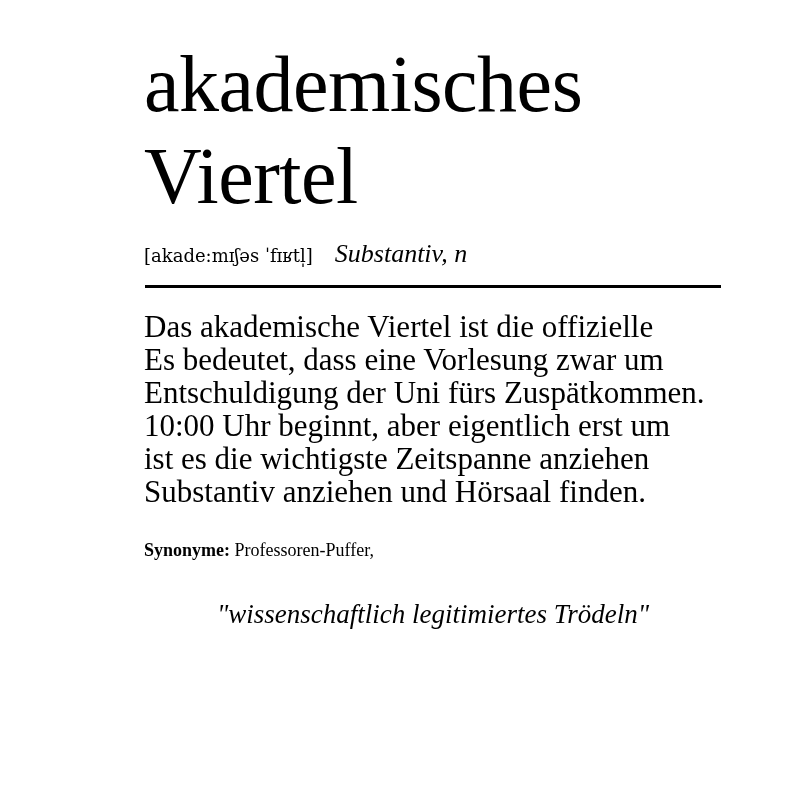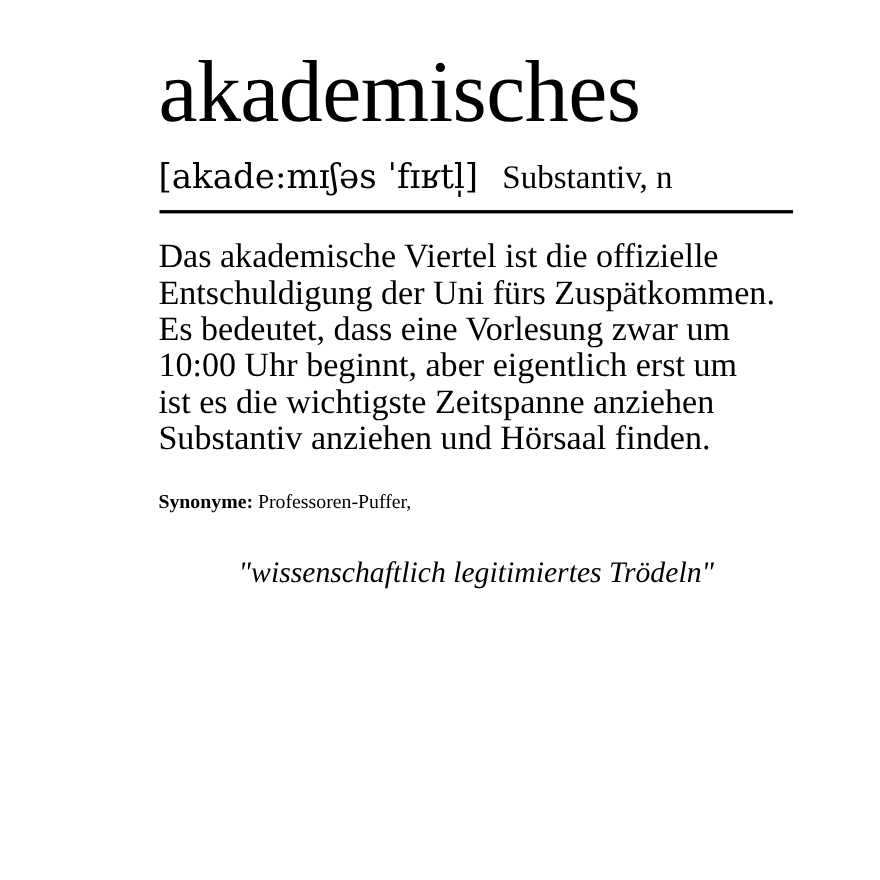--- a/index.html
+++ b/index.html
@@ -45,24 +45,25 @@
 
   
   #pron-row {
     margin-top: 14px;
     font-size: 27px;
     line-height: 34px;
     white-space: nowrap;
   }
   #ipa {
     font-family: "DejaVu Serif", "Liberation Serif", serif;
-    font-size: 31px;
+    font-size: 18px;
   }
   #pos {
-    font-size: 30px;
+    font-style: italic;
+    font-size: 26px;
     margin-left: 22px;
   }
 
   
   #divider {
     margin-top: 12px;
     width: 576px;
     height: 0;
     border: 0;
     border-top: 3px solid #000000;
@@ -104,32 +105,33 @@
   }
 </style>
 </head>
 <body>
 
 <div id="card">
   <div class="content">
 
     <h1 id="headword">
       <span class="hw-line">akademisches</span>
+      <span class="hw-line">Viertel</span>
     </h1>
 
     <div id="pron-row">
       <span id="ipa">[akade:mɪʃəs ˈfɪʁtl̩]</span><span id="pos">Substantiv, n</span>
     </div>
 
     <hr id="divider">
 
     <p id="definition">
       <span class="def-line">Das akademische Viertel ist die offizielle</span>
+      <span class="def-line">Es bedeutet, dass eine Vorlesung zwar um</span>
       <span class="def-line">Entschuldigung der Uni fürs Zuspätkommen.</span>
-      <span class="def-line">Es bedeutet, dass eine Vorlesung zwar um</span>
       <span class="def-line">10:00 Uhr beginnt, aber eigentlich erst um</span>
       <span class="def-line">ist es die wichtigste Zeitspanne anziehen</span>
       <span class="def-line">Substantiv anziehen und Hörsaal finden.</span>
     </p>
 
     <div id="synonyms">
       <span class="syn-label">Synonyme:</span>
       <span class="syn-value">Professoren-Puffer,</span>
     </div>
 

